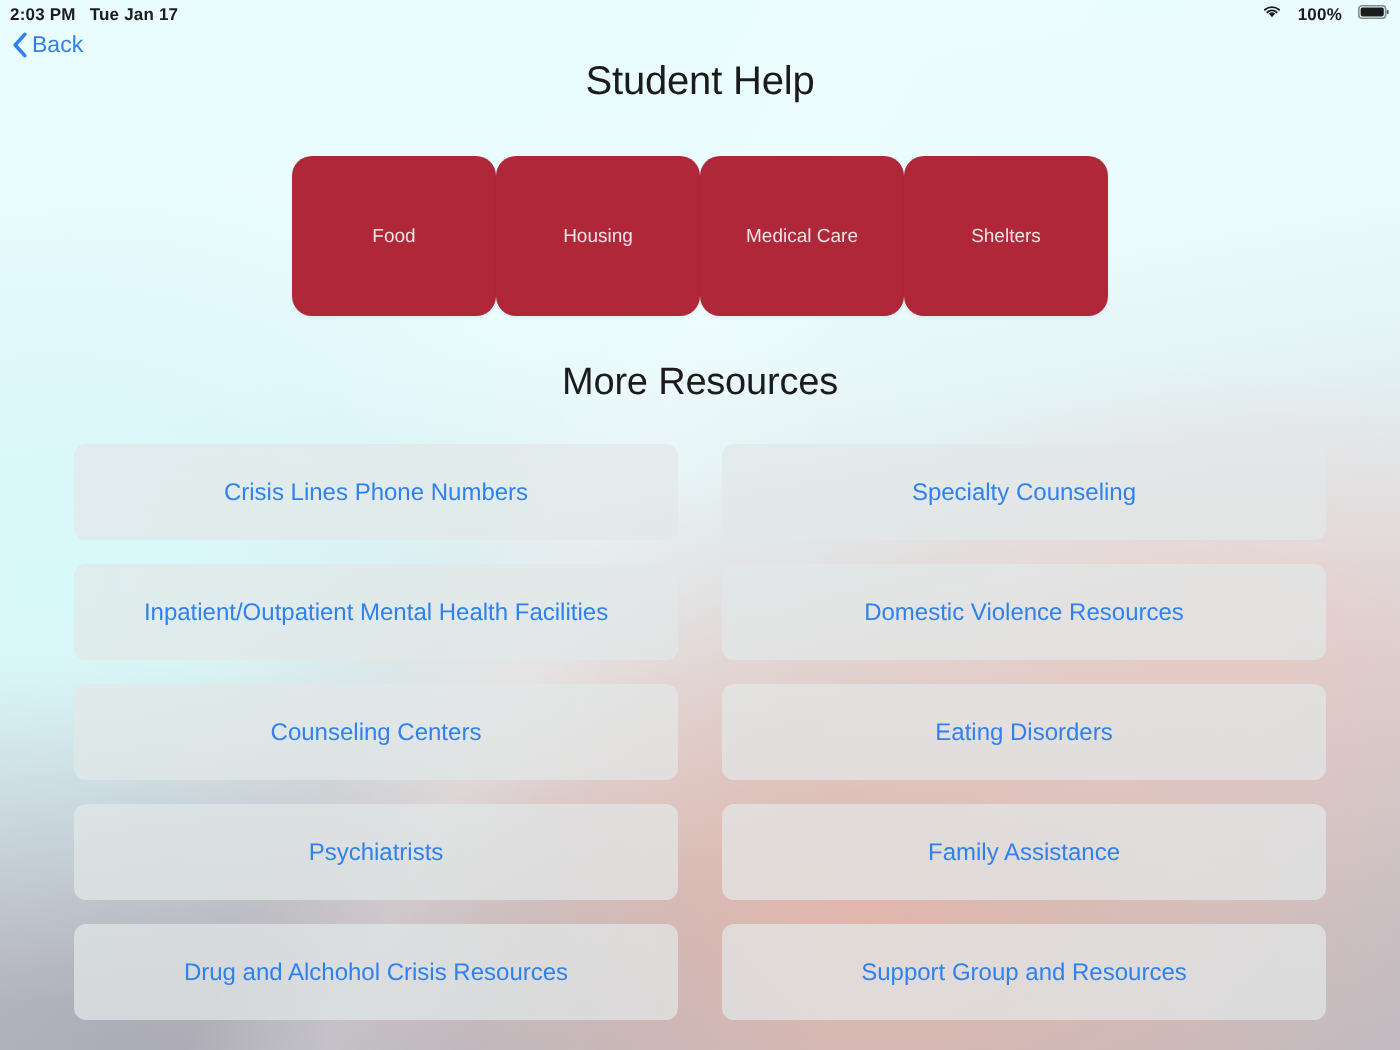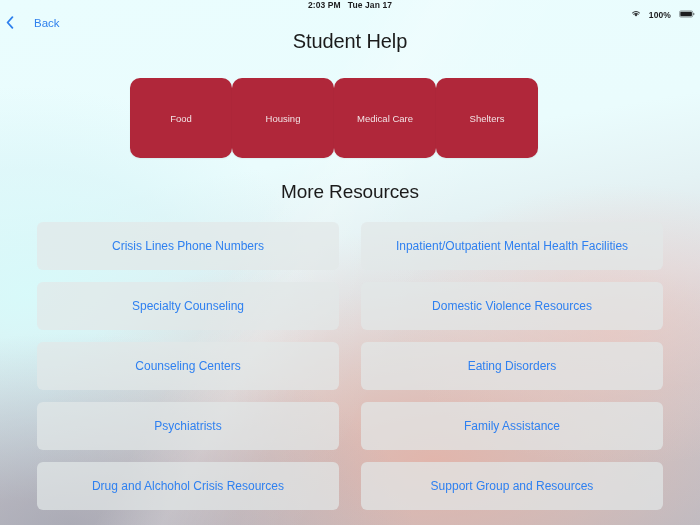--- a/index.html
+++ b/index.html
@@ -80,21 +80,20 @@
     position: absolute;
     top: 0; left: 0; right: 0;
     height: 14px;
     display: flex;
     align-items: center;
     font-size: 8.5px;
     color: #1c1c1e;
     padding: 0 5px;
     box-sizing: border-box;
     letter-spacing: 0.1px;
-    flex-direction: column;
   }
   .status-left { display: flex; align-items: center; gap: 7px; }
   .status-right { margin-left: auto; display: flex; align-items: center; gap: 8px; }
   .status-time { font-weight: 600; }
   .status-date { font-weight: 600; text-align: right; }
   .battery-pct { font-weight: 600; font-size: 8.5px; }
 
   .wifi-icon { display: block; }
   .battery-icon { display: block; }
 
@@ -103,21 +102,21 @@
     position: absolute;
     top: 14px; left: 0; right: 0;
     height: 20px;
     display: flex;
     align-items: center;
     padding-left: 6px;
   }
   .back-button {
     display: flex;
     align-items: center;
-    gap: 20px;
+    gap: 2px;
     color: #2f80ed;
     font-size: 11.5px;
     cursor: pointer;
     line-height: 1;
   }
   .chevron-left { display: block; }
 
   
   .content {
     position: absolute;
@@ -135,21 +134,21 @@
     font-weight: 400;
   }
 
   
   .category-row {
     position: absolute;
     top: 78px;
     left: 130px;
     width: 440px;
     display: flex;
-    justify-content: flex-start;
+    justify-content: center;
   }
   .category-card {
     width: 102px;
     height: 80px;
     border-radius: 10px;
     background: #b0273a;
     display: flex;
     align-items: center;
     justify-content: center;
     color: #f2e3e5;
@@ -264,24 +263,24 @@
       </div>
     </div>
 
     <div class="section-title">More Resources</div>
 
     <div class="resource-grid">
       <div class="resource-card">
         <span class="resource-label">Crisis Lines Phone Numbers</span>
       </div>
       <div class="resource-card">
+        <span class="resource-label">Specialty Counseling</span>
+      </div>
+      <div class="resource-card">
         <span class="resource-label">Inpatient/Outpatient Mental Health Facilities</span>
-      </div>
-      <div class="resource-card">
-        <span class="resource-label">Specialty Counseling</span>
       </div>
       <div class="resource-card">
         <span class="resource-label">Domestic Violence Resources</span>
       </div>
       <div class="resource-card">
         <span class="resource-label">Counseling Centers</span>
       </div>
       <div class="resource-card">
         <span class="resource-label">Eating Disorders</span>
       </div>

